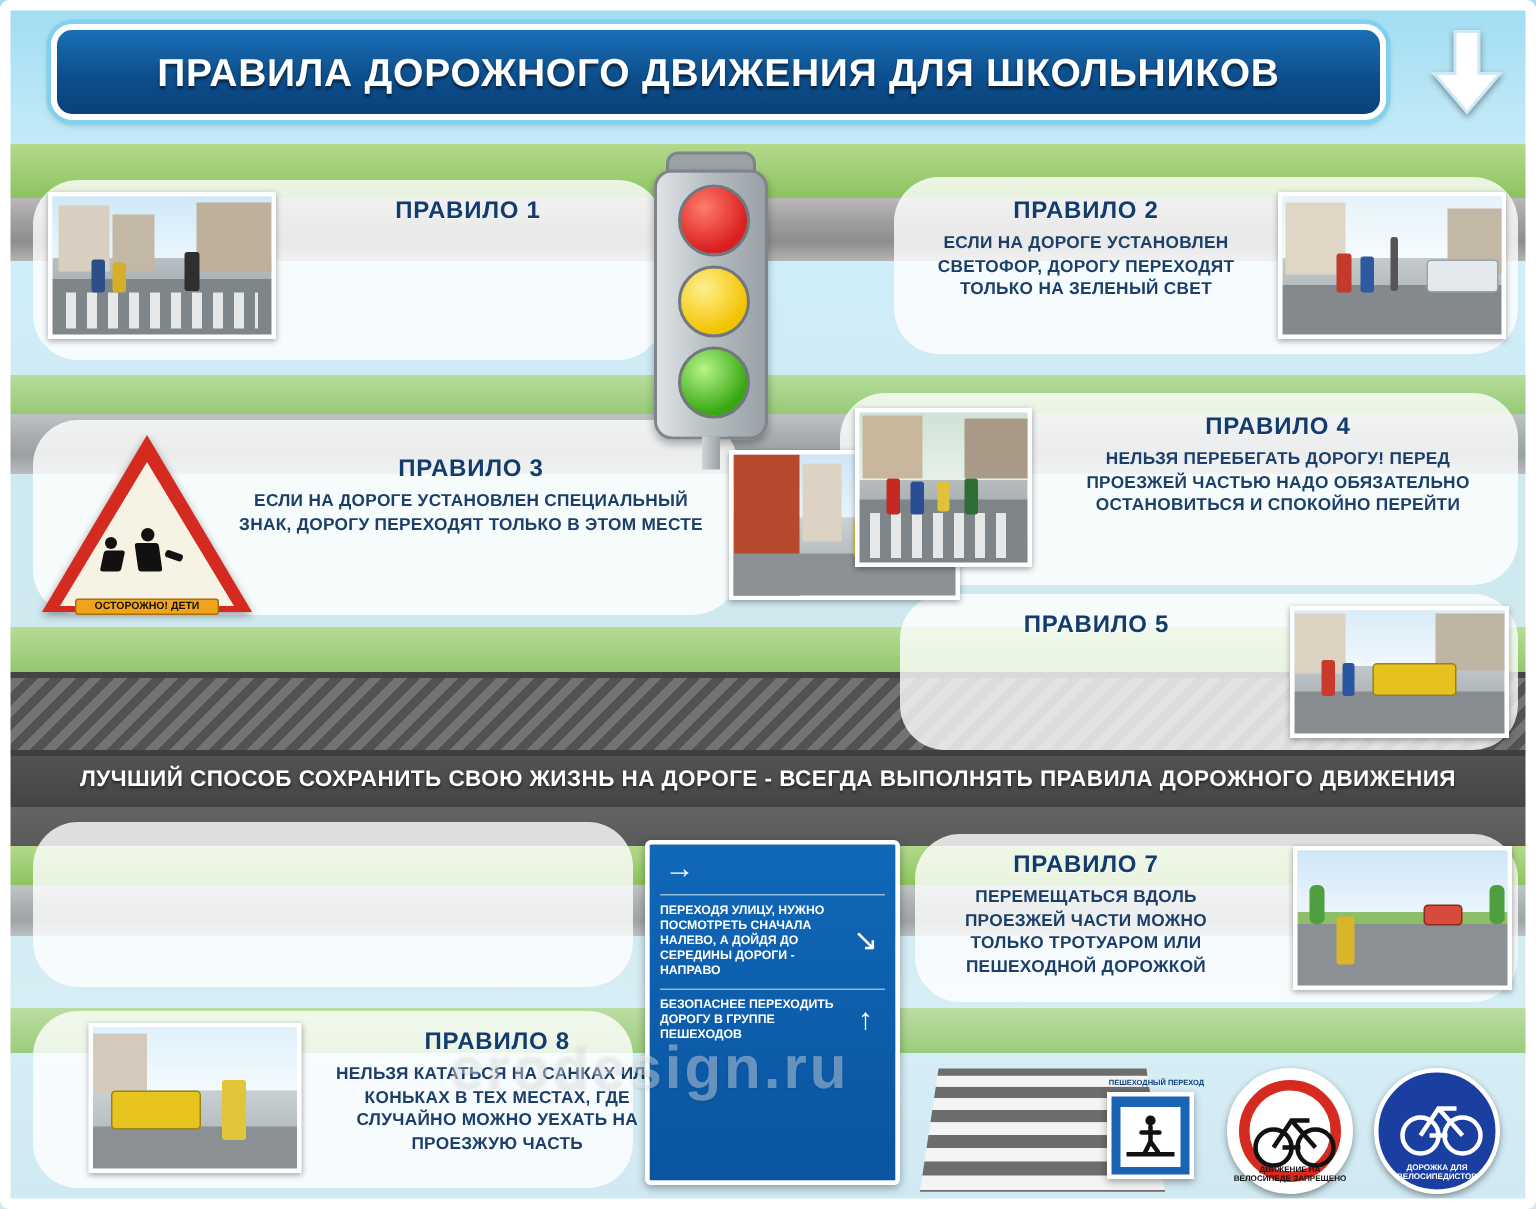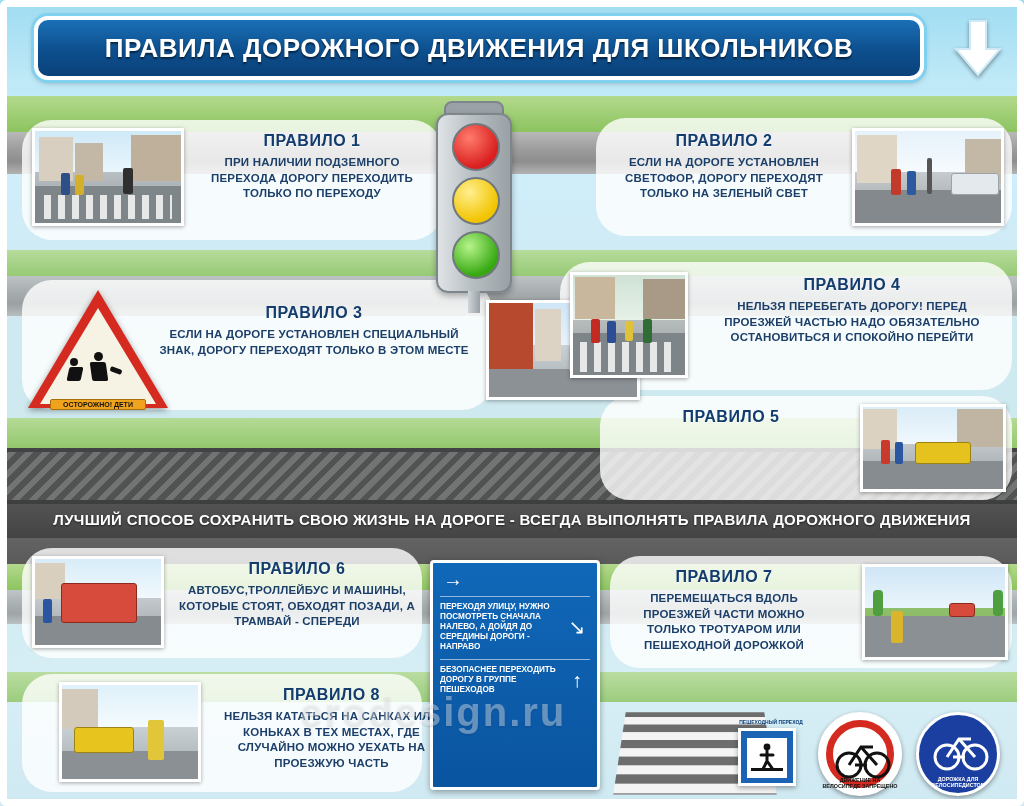--- a/index.html
+++ b/index.html
@@ -273,21 +273,20 @@
       <div class="bld2" style="left:40px;top:12px;width:28px;height:38px;"></div>
       <div class="bld" style="left:96px;top:4px;width:50px;height:46px;background:#bfb09b;"></div>
       <div class="road" style="height:40%;"></div>
       <div class="zebra"></div>
       <div class="person" style="left:26px;bottom:30%;width:9px;height:22px;background:#2b4f86;"></div>
       <div class="person" style="left:40px;bottom:30%;width:9px;height:20px;background:#d4b02a;"></div>
       <div class="person" style="left:88px;bottom:32%;width:10px;height:26px;background:#2f2f2f;"></div>
     </div>
     <div class="textbox">
       <div class="rtitle">ПРАВИЛО 1</div>
-      <div class="rbody">ПРИ НАЛИЧИИ ПОДЗЕМНОГО ПЕРЕХОДА ДОРОГУ ПЕРЕХОДИТЬ ТОЛЬКО ПО ПЕРЕХОДУ</div>
     </div>
   </div>
 
   <div class="card" style="left:604px;top:128px;width:400px;height:104px;">
     <div class="textbox">
       <div class="rtitle">ПРАВИЛО 2</div>
       <div class="rbody">ЕСЛИ НА ДОРОГЕ УСТАНОВЛЕН СВЕТОФОР, ДОРОГУ ПЕРЕХОДЯТ ТОЛЬКО НА ЗЕЛЕНЫЙ СВЕТ</div>
     </div>
     <div class="photo" style="width:152px;height:98px;">
       <div class="sky" style="background:linear-gradient(#e6f2fa,#f6fbfe);"></div>
@@ -351,34 +350,20 @@
       <div class="bus" style="left:52px;bottom:30%;width:56px;height:22px;background:#e6c21f;border-color:#9a8312;"></div>
       <div class="person" style="left:18px;bottom:30%;width:9px;height:24px;background:#c93a2c;"></div>
       <div class="person" style="left:32px;bottom:30%;width:8px;height:22px;background:#2a55a0;"></div>
     </div>
   </div>
 
   <div class="banner">
     <span>ЛУЧШИЙ СПОСОБ СОХРАНИТЬ СВОЮ ЖИЗНЬ НА ДОРОГЕ - ВСЕГДА ВЫПОЛНЯТЬ ПРАВИЛА ДОРОЖНОГО ДВИЖЕНИЯ</span>
   </div>
 
-  <div class="card" style="left:32px;top:556px;width:390px;height:96px;">
-    <div class="photo" style="width:132px;height:92px;">
-      <div class="sky" style="background:linear-gradient(#d7ecf8,#f1f9fd);"></div>
-        <div class="ground" style="background:linear-gradient(#c3c9cc,#9aa1a4);"></div>
-      <div class="bld" style="left:0;top:4px;width:30px;height:36px;background:#d9cfbf;"></div>
-      <div class="road" style="height:34%;background:#858b8f;"></div>
-      <div class="bus" style="left:26px;bottom:26%;width:76px;height:40px;"></div>
-      <div class="person" style="left:8px;bottom:26%;width:9px;height:24px;background:#2a55a0;"></div>
-    </div>
-    <div class="textbox">
-      <div class="rtitle">ПРАВИЛО 6</div>
-      <div class="rbody">АВТОБУС,ТРОЛЛЕЙБУС И  МАШИНЫ, КОТОРЫЕ СТОЯТ, ОБХОДЯТ ПОЗАДИ, А ТРАМВАЙ - СПЕРЕДИ</div>
-    </div>
-  </div>
 
   <div class="card" style="left:614px;top:564px;width:394px;height:100px;gap:28px;">
     <div class="textbox">
       <div class="rtitle">ПРАВИЛО 7</div>
       <div class="rbody">ПЕРЕМЕЩАТЬСЯ ВДОЛЬ ПРОЕЗЖЕЙ ЧАСТИ МОЖНО ТОЛЬКО ТРОТУАРОМ ИЛИ ПЕШЕХОДНОЙ ДОРОЖКОЙ</div>
     </div>
     <div class="photo" style="width:146px;height:96px;">
       <div class="sky" style="background:linear-gradient(#cfe6f6,#eaf5fc);"></div>
         <div class="ground" style="background:linear-gradient(#8fbf6a,#79ad55);"></div>
       <div class="road" style="height:46%;background:#8a9094;"></div>

